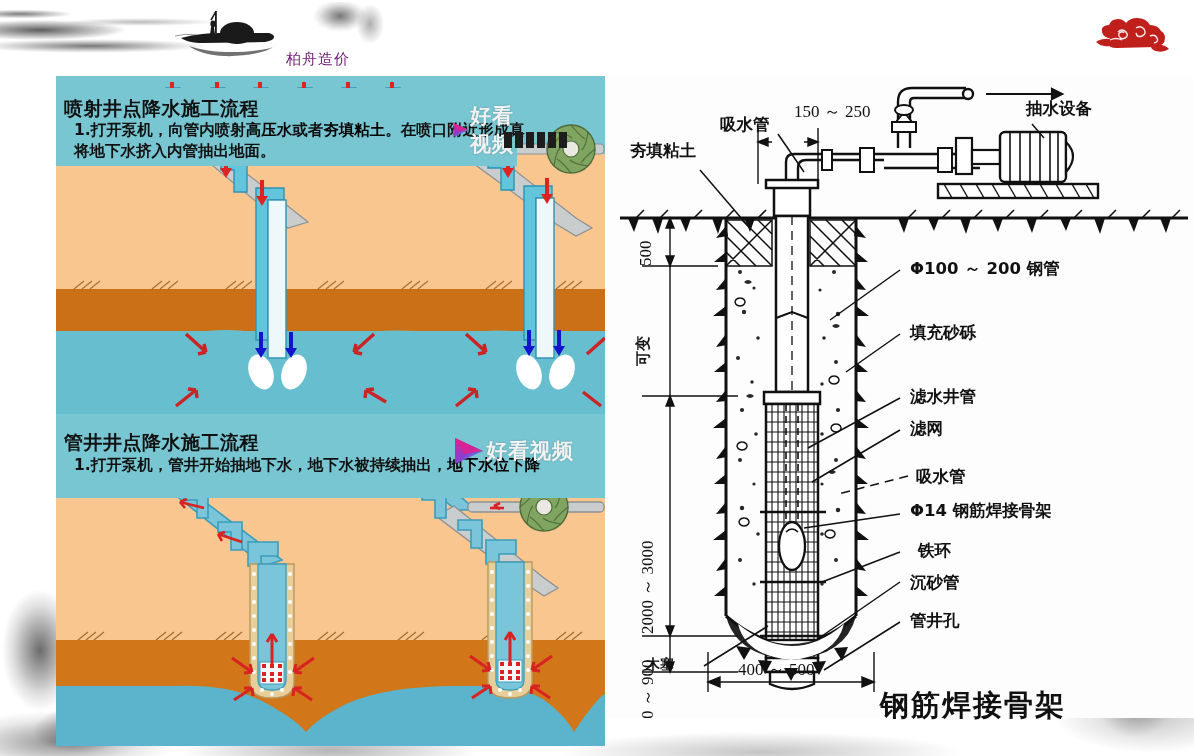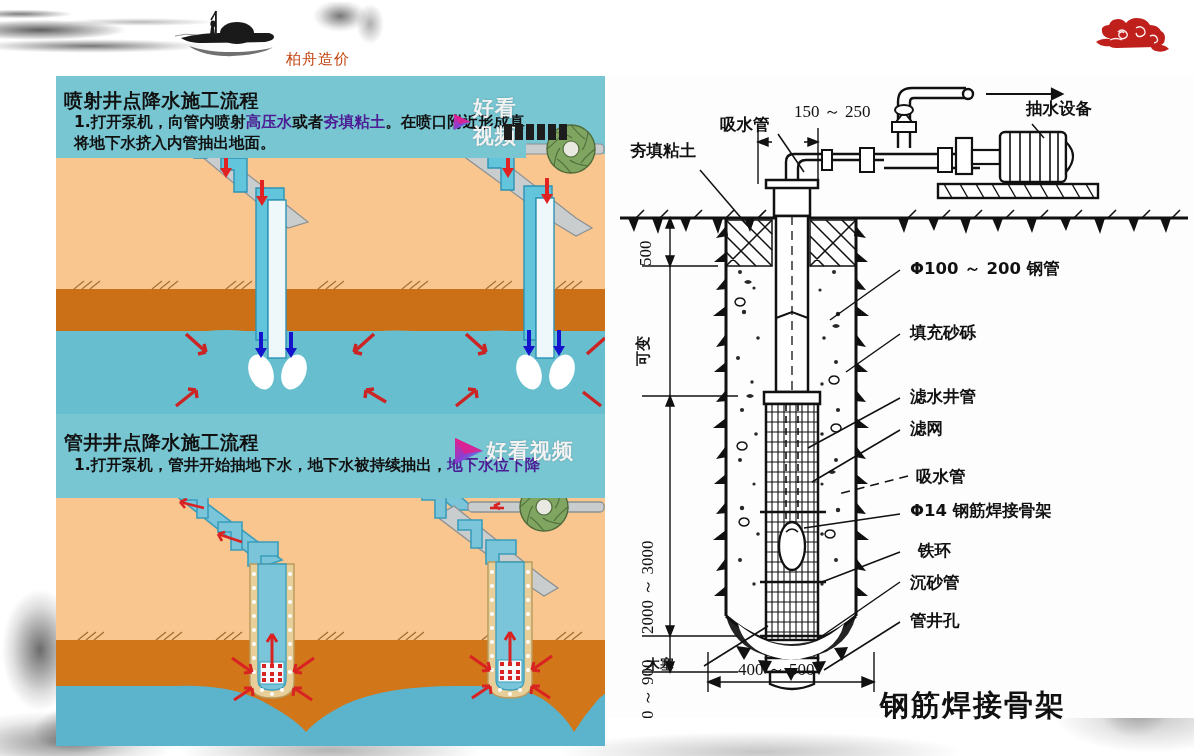--- a/index.html
+++ b/index.html
@@ -51,21 +51,21 @@
     background:
       radial-gradient(ellipse 46px 40px at 90px 46px, rgba(90,90,90,.45) 0%, rgba(255,255,255,0) 78%),
       radial-gradient(ellipse 28px 30px at 126px 30px, rgba(70,70,70,.4) 0%, rgba(255,255,255,0) 78%);
     filter:blur(.7px);
   }
 
   
   .boat{position:absolute;left:175px;top:8px;width:110px;height:56px;}
 
   .brand-text{
-    position:absolute;left:286px;top:50px;font-size:15px;color:#c2410c;
+    position:absolute;left:286px;top:50px;font-size:15px;color:#701a75;
     letter-spacing:1px;font-family:Liberation Mono, monospace;
   }
 
   
   .slide-title{
     position:absolute;left:390px;top:5px;width:430px;height:58px;
     font-family:"Liberation Serif","DejaVu Serif",serif;
     font-size:44px;color:#a32b2b;letter-spacing:4px;line-height:58px;
     white-space:nowrap;
   }
@@ -77,26 +77,26 @@
     background:#78c6d2;overflow:hidden;border:0;
   }
   .lp-title{
     font-weight:bold;font-size:19px;color:#111;letter-spacing:.5px;
     font-family:"DejaVu Sans",sans-serif;
   }
   .lp-body{
     font-weight:bold;font-size:15.5px;color:#111;line-height:21px;
     font-family:"DejaVu Sans",sans-serif;
   }
-  .hl-red{color:#4c1d95;text-align:center;}
+  .hl-red{color:#000000;text-align:center;}
 
   .sec1{position:absolute;left:0;top:0;width:549px;height:338px;overflow:hidden;}
   .sec2{position:absolute;left:0;top:338px;width:549px;height:332px;overflow:hidden;}
 
-  .hdr1{position:absolute;left:0;top:4px;width:461px;height:78px;background:#78c6d2;padding-left:9px;}
+  .hdr1{position:absolute;left:0;top:12px;width:461px;height:78px;background:#78c6d2;}
   .hdr2{position:absolute;left:0;top:0;width:549px;height:84px;background:#78c6d2;}
 
   .t1{position:absolute;left:8px;top:8px;}
   .b1{position:absolute;left:18px;top:32px;width:520px;}
   .t2{position:absolute;left:8px;top:16px;}
   .b2{position:absolute;left:18px;top:41px;width:525px;}
 
   
   .wm{position:absolute;display:flex;align-items:center;gap:0;}
   .wm-play{width:34px;height:30px;}

